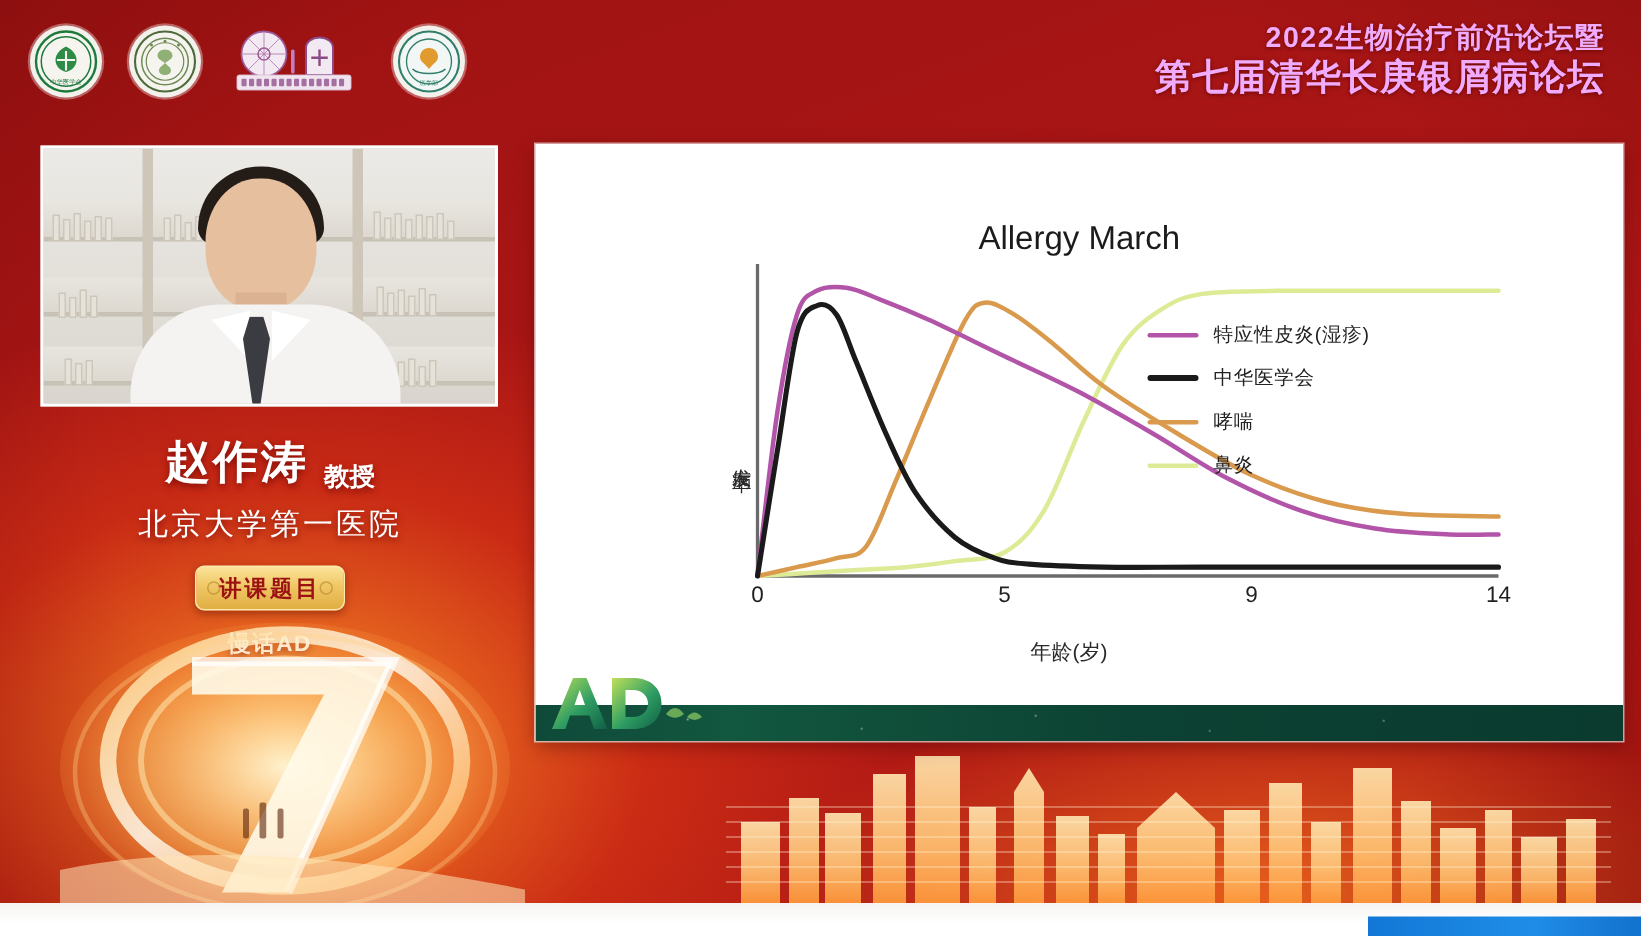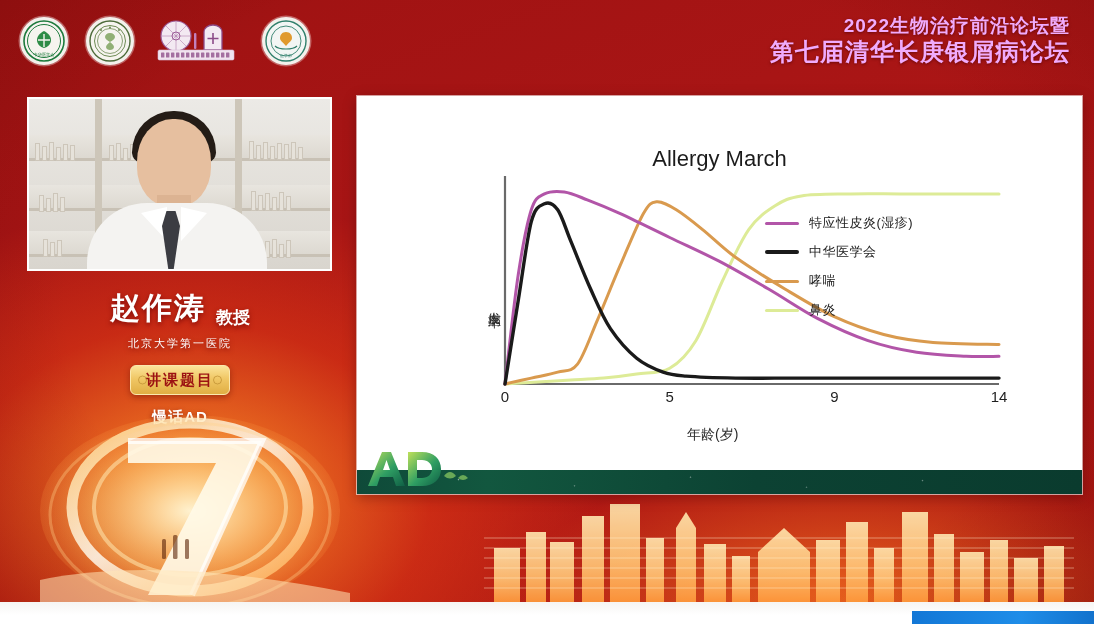--- a/index.html
+++ b/index.html
@@ -119,21 +119,21 @@
     text-align: center; color: #fff;
   }
   .speaker-name-row {
     display: flex; align-items: flex-end; justify-content: center; gap: 10px;
     text-shadow: 0 2px 5px rgba(110,5,5,0.8);
     font-family: Liberation Serif, serif;
   }
   .speaker-name { font-size: 30px; font-weight: bold; letter-spacing: 2px; }
   .speaker-title-suffix { font-size: 17px; font-weight: bold; }
   .speaker-org {
-    margin-top: 7px; font-size: 11px; letter-spacing: 2px;
+    margin-top: 7px; font-size: 20px; letter-spacing: 2px;
     text-shadow: 0 2px 5px rgba(110,5,5,0.8);
   }
   .topic-badge-wrap { margin-top: 14px; display: flex; justify-content: center; }
   .topic-badge {
     position: relative;
     width: 100px; height: 30px;
     border-radius: 6px;
     background: linear-gradient(180deg,#fbe49a 0%, #f0c765 45%, #e0ae43 100%);
     border: 1.5px solid #fbe9ae;
     display: flex; align-items: center; justify-content: center;

